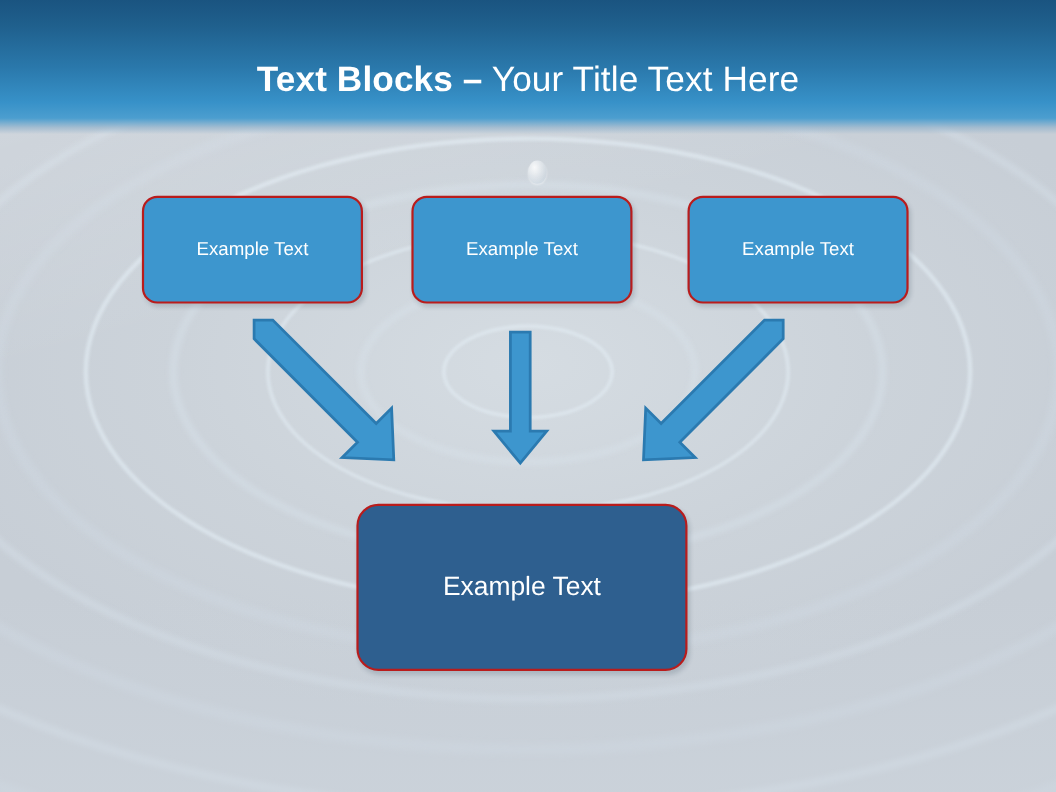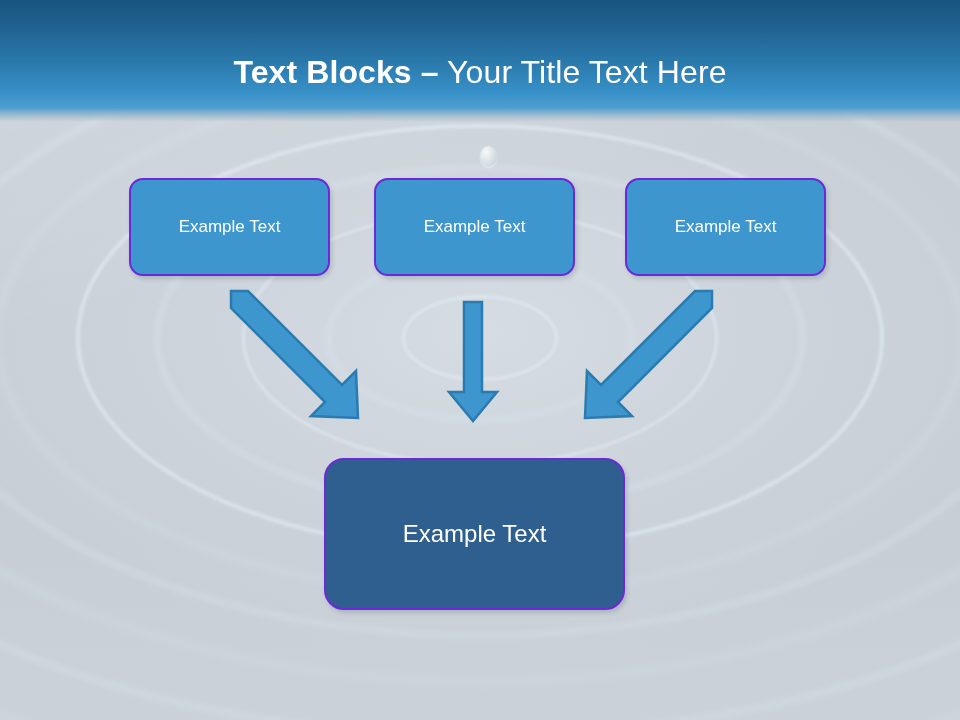--- a/index.html
+++ b/index.html
@@ -87,21 +87,21 @@
     letter-spacing: 0.1px;
     white-space: nowrap;
   }
   .title .bold { font-weight: bold; }
   .title .light { font-weight: normal; }
 
   
   .node {
     position: absolute;
     box-sizing: border-box;
-    border: 2px solid #6d28d9;
+    border: 2px solid #b91c1c;
     border-radius: 14px;
     display: flex;
     align-items: center;
     justify-content: center;
     color: #ffffff;
     box-shadow: 2px 3px 4px rgba(40,60,80,0.18);
   }
   .node.top {
     background: #3d96ce;
     font-size: 17px;

